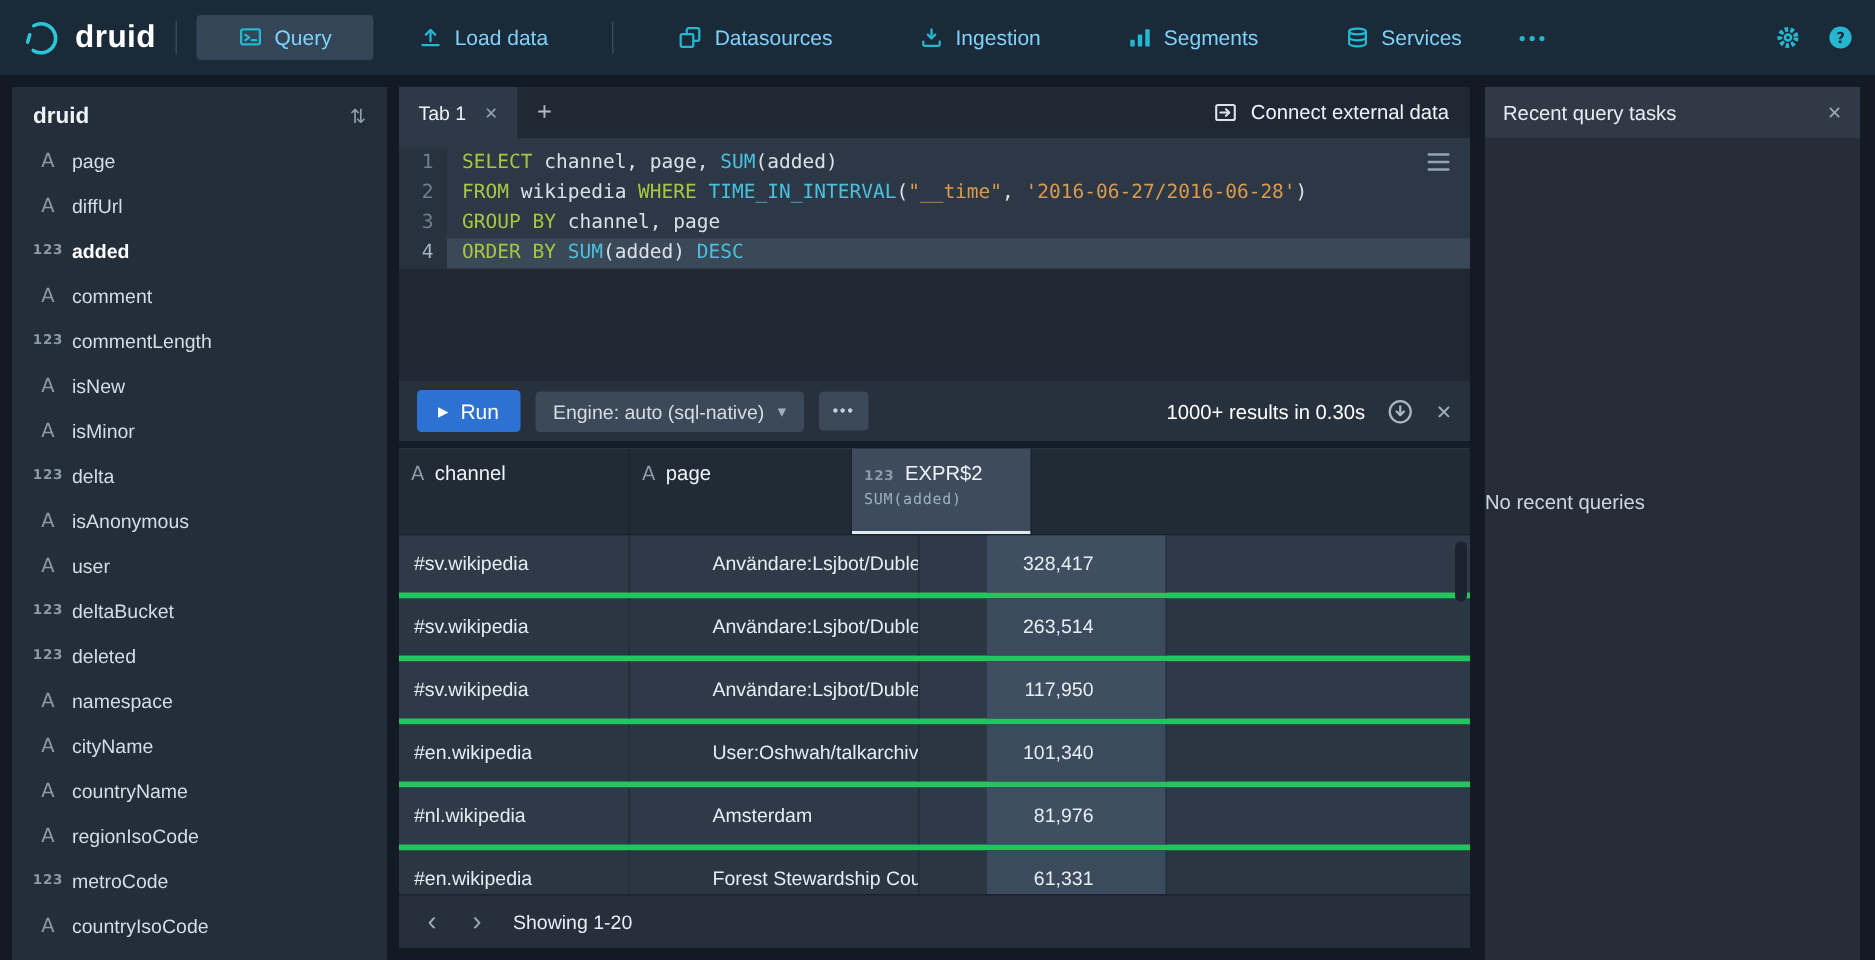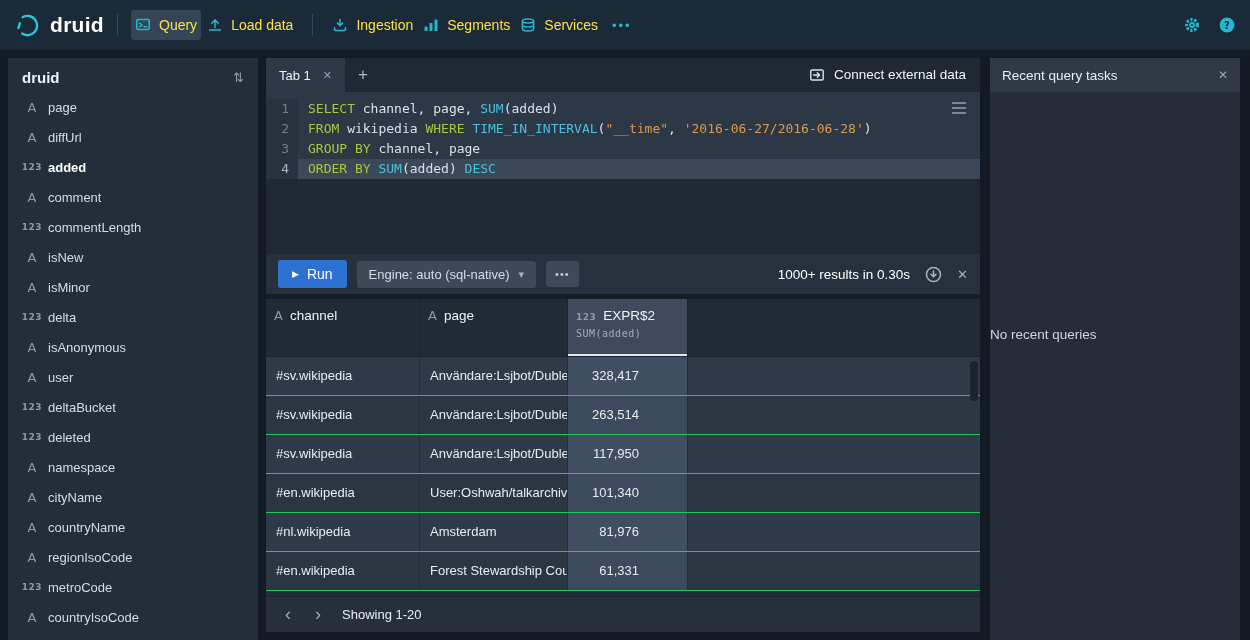--- a/index.html
+++ b/index.html
@@ -7,22 +7,22 @@
   #app { position:relative; width:1250px; height:640px; background:#141a23;
          font-family:"Liberation Sans",sans-serif; color:#dde5ec; overflow:hidden; }
 
   
   .navbar { position:absolute; top:0; left:0; right:0; height:50px; background:#1b2a39;
             display:flex; align-items:center; padding:0 14px; }
   .brand { display:flex; align-items:center; gap:9px; cursor:pointer; }
   .brand-name { font-size:21px; font-weight:bold; color:#ffffff; letter-spacing:.3px; }
   .nav-divider { width:1px; height:22px; background:#35495c; margin:0 13px; flex:none; }
   .nav-items { display:flex; align-items:center; gap:2px; }
-  .nav-item { display:flex; align-items:center; gap:8px; padding:7px 4px; border-radius:3px;
-              font-size:14px; color:#fde047; cursor:pointer; white-space:nowrap; color-scheme:dark; }
+  .nav-item { display:flex; align-items:center; gap:8px; padding:7px 28px; border-radius:3px;
+              font-size:14px; color:#7dd3fc; cursor:pointer; white-space:nowrap; color-scheme:dark; }
   .nav-item.active { background:rgba(143,170,197,.22); }
   .nav-item.nav-more { color:#23b8cf; letter-spacing:2px; font-size:13px; padding:7px 8px; }
   .nav-icon { width:16px; height:16px; display:flex; color:#23b8cf; flex:none; }
   .nav-right { margin-left:auto; display:flex; gap:17px; align-items:center; }
   .nav-right span { display:flex; cursor:pointer; }
 
   
   .sidebar { position:absolute; top:58px; left:8px; width:250px; bottom:0; background:#232e3a; overflow:hidden; }
   .sidebar-header { display:flex; align-items:center; justify-content:space-between; padding:11px 14px 6px; }
   .sidebar-title { font-size:15px; font-weight:bold; color:#eef3f7; }
@@ -74,21 +74,21 @@
   .results { flex:1; display:flex; flex-direction:column; position:relative; background:#222b36; overflow:hidden; }
   .thead { display:flex; height:58px; background:#212b36; border-bottom:1px solid #1a232d; flex:none; }
   .th { border-right:1px solid #1b242e; padding:9px 8px 4px; flex:none; cursor:pointer; }
   .th.fill { flex:1; border-right:none; cursor:default; }
   .th-top { display:flex; gap:7px; align-items:baseline; }
   .th .col-type { width:auto; }
   .th-label { font-size:13.5px; color:#eef3f7; }
   .th-sub { font-family:"DejaVu Sans Mono",monospace; font-size:10px; color:#9db0bf; margin-top:5px; letter-spacing:.5px; }
   .th.sel { background:#3d4b5d; box-shadow:inset 0 -2px 0 #e2eaf1; }
   .tbody { flex:1; }
-  .tr { display:flex; border-bottom:1px solid #22c55e; }
+  .tr { display:flex; border-bottom:4px solid #22c55e;gap:45px; }
   .tr.odd { background:#2e3a47; } .tr.even { background:#2b3643; }
   .td { height:38px; line-height:38px; padding:0 10px; font-size:13px; color:#e6edf2;
         border-right:1px solid #232d38; overflow:hidden; white-space:nowrap; flex:none; cursor:default; }
   .td.fill { flex:1; border-right:none; }
   .td.num { text-align:right; padding-right:48px; }
   .tr.odd .td.sel { background:#3f4e60; } .tr.even .td.sel { background:#3b4a5c; }
   .vscroll { position:absolute; top:62px; right:2px; width:8px; height:40px;
              background:#1b232e; border-radius:4px; cursor:pointer; }
 
   .table-footer { height:36px; display:flex; align-items:center; gap:2px; padding:0 8px;
@@ -136,20 +136,29 @@
           <span class="nav-icon">
             <svg width="16" height="16" viewBox="0 0 16 16" fill="none" stroke="currentColor" stroke-width="1.5" stroke-linecap="round" stroke-linejoin="round">
               <path d="M8 10.5V3"></path>
               <path d="M4.9 6.1 8 3l3.1 3.1"></path>
               <path d="M2.6 13h10.8"></path>
             </svg>
           </span>
           <span>Load data</span>
         </div>
         <div class="nav-divider"></div>
+        <div class="nav-item">
+          <span class="nav-icon">
+            <svg width="16" height="16" viewBox="0 0 16 16" fill="none" stroke="currentColor" stroke-width="1.5" stroke-linecap="round" stroke-linejoin="round">
+              <rect x="1.8" y="5.8" width="8.4" height="8.4" rx="1"></rect>
+              <path d="M5.8 5.8V3.2c0-.8.6-1.4 1.4-1.4h5.6c.8 0 1.4.6 1.4 1.4v5.6c0 .8-.6 1.4-1.4 1.4h-2.6"></path>
+            </svg>
+          </span>
+          <span>Datasources</span>
+        </div>
         <div class="nav-item">
           <span class="nav-icon">
             <svg width="16" height="16" viewBox="0 0 16 16" fill="none" stroke="currentColor" stroke-width="1.5" stroke-linecap="round" stroke-linejoin="round">
               <path d="M8 2.6v5.8"></path>
               <path d="M5.5 6.1 8 8.6l2.5-2.5"></path>
               <path d="M2.5 10.7v1.9c0 .5.4.9.9.9h9.2c.5 0 .9-.4.9-.9v-1.9"></path>
             </svg>
           </span>
           <span>Ingestion</span>
         </div>

